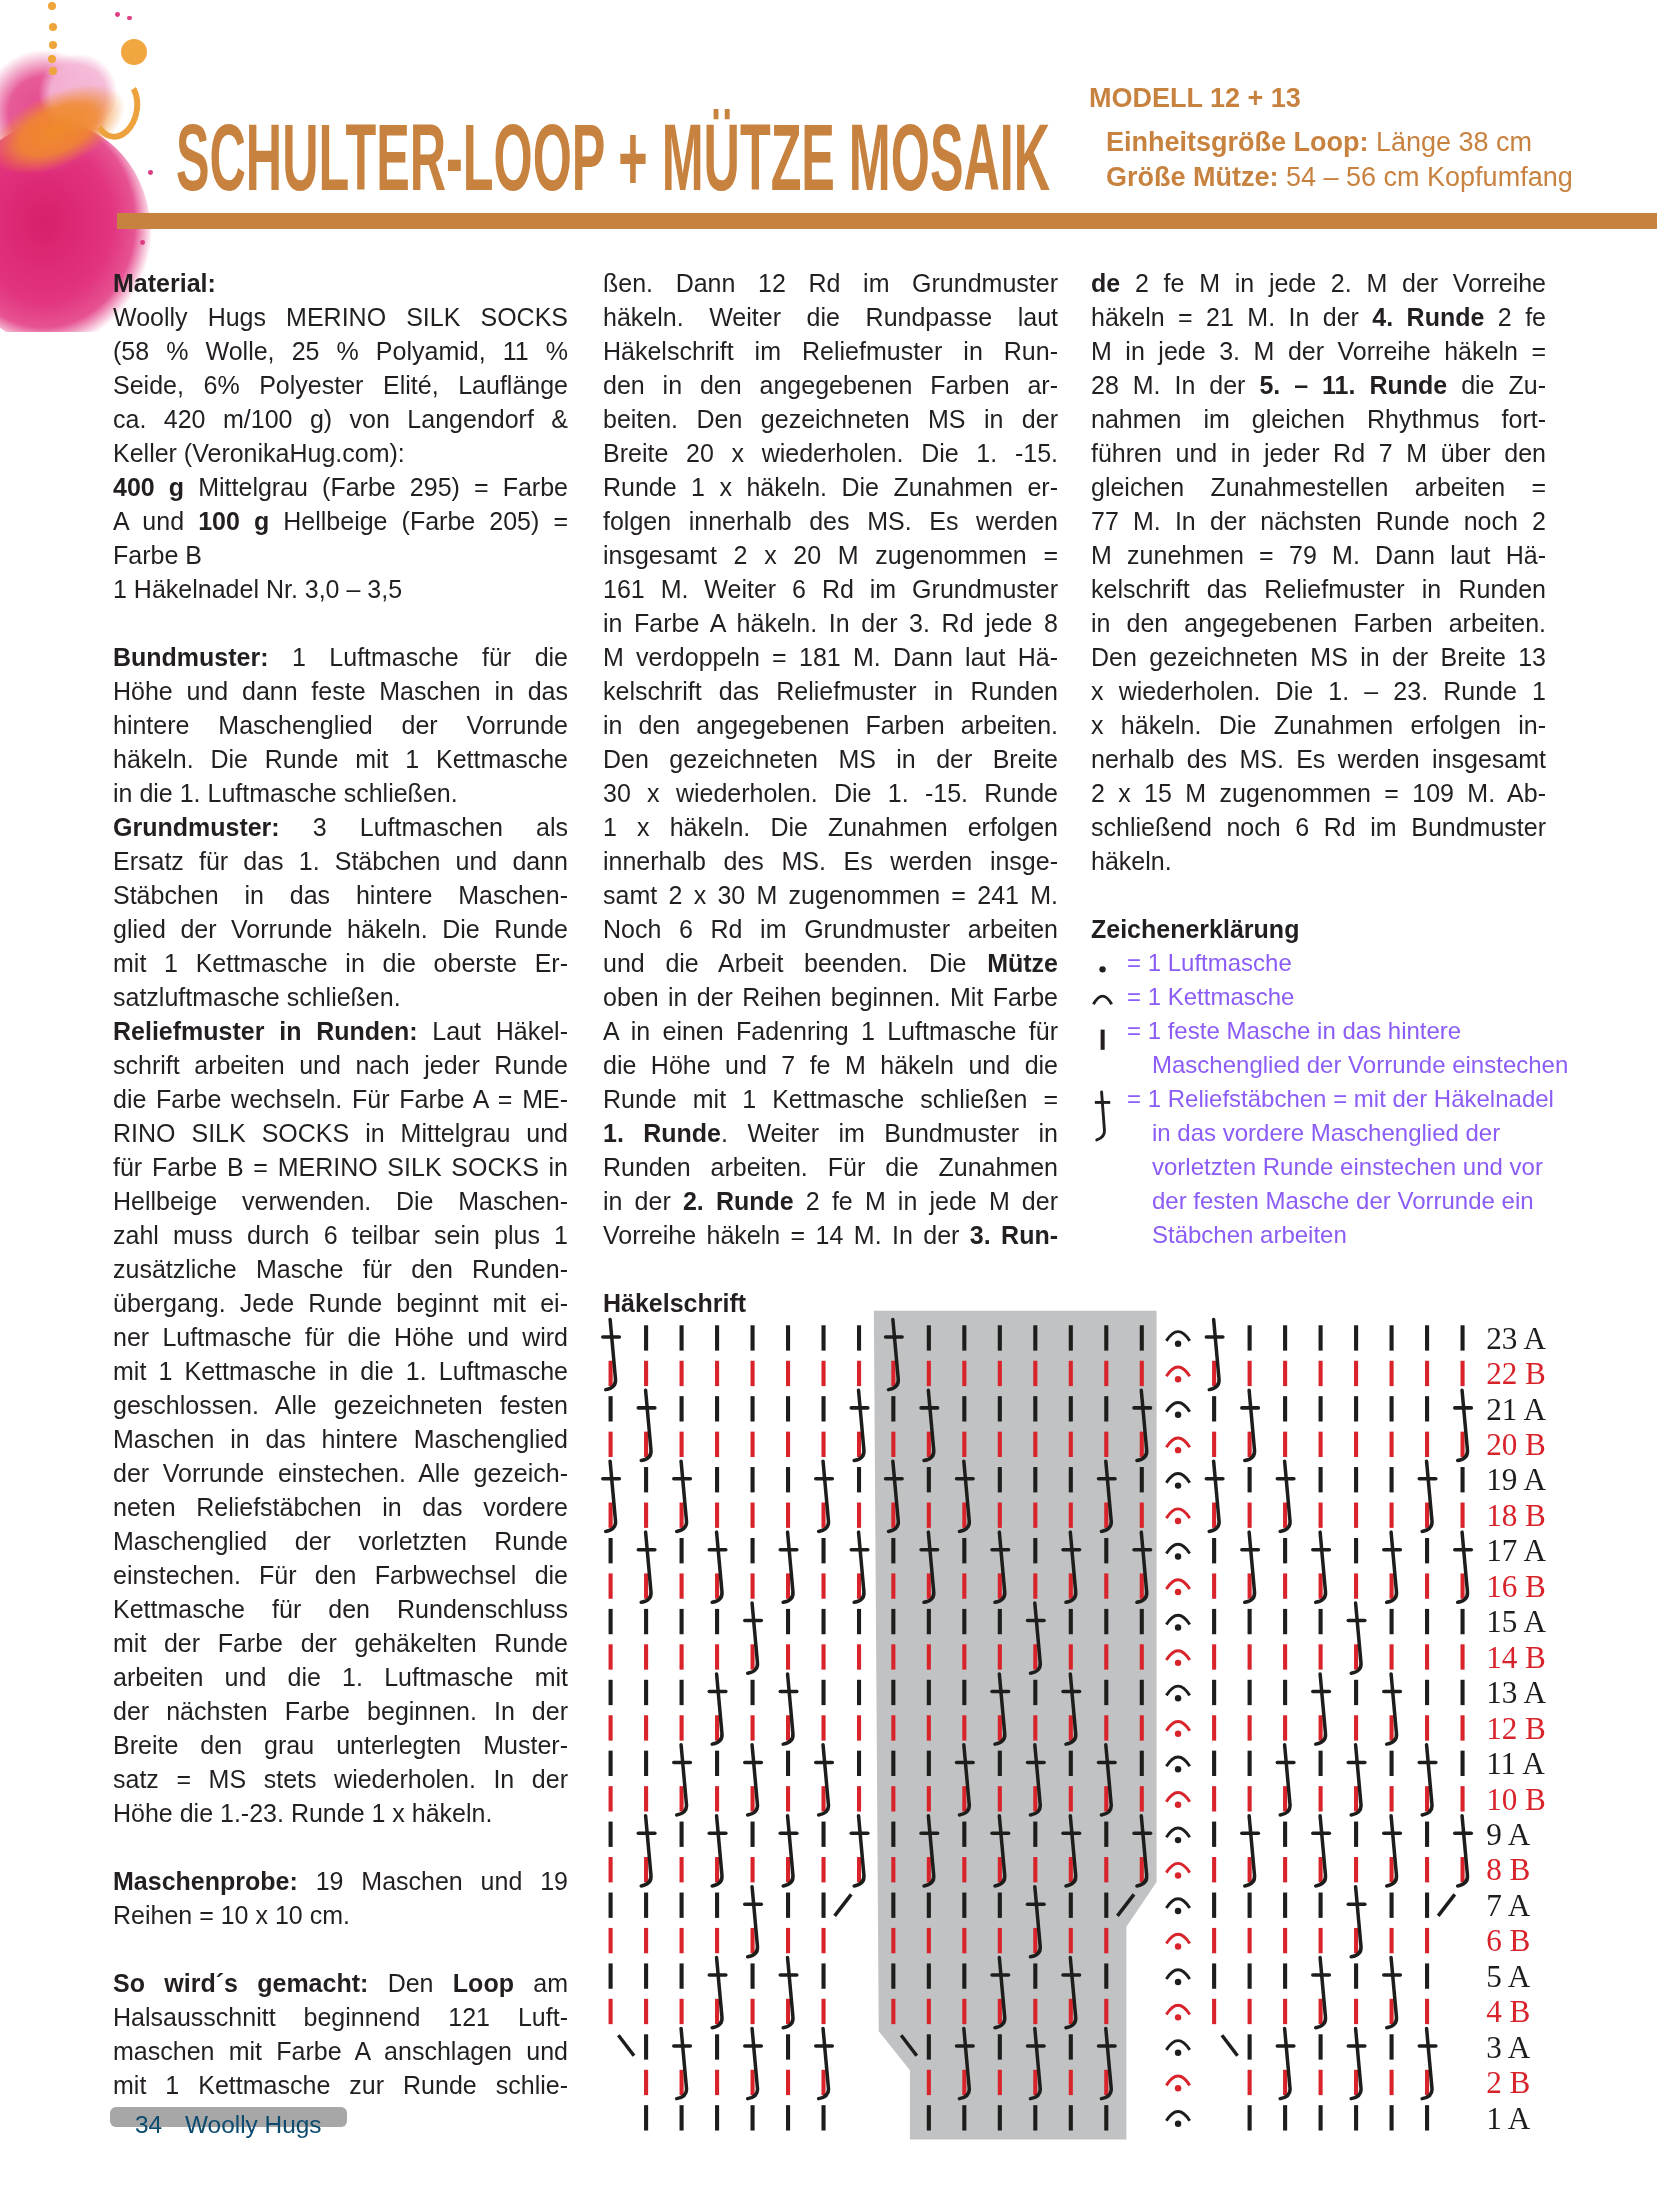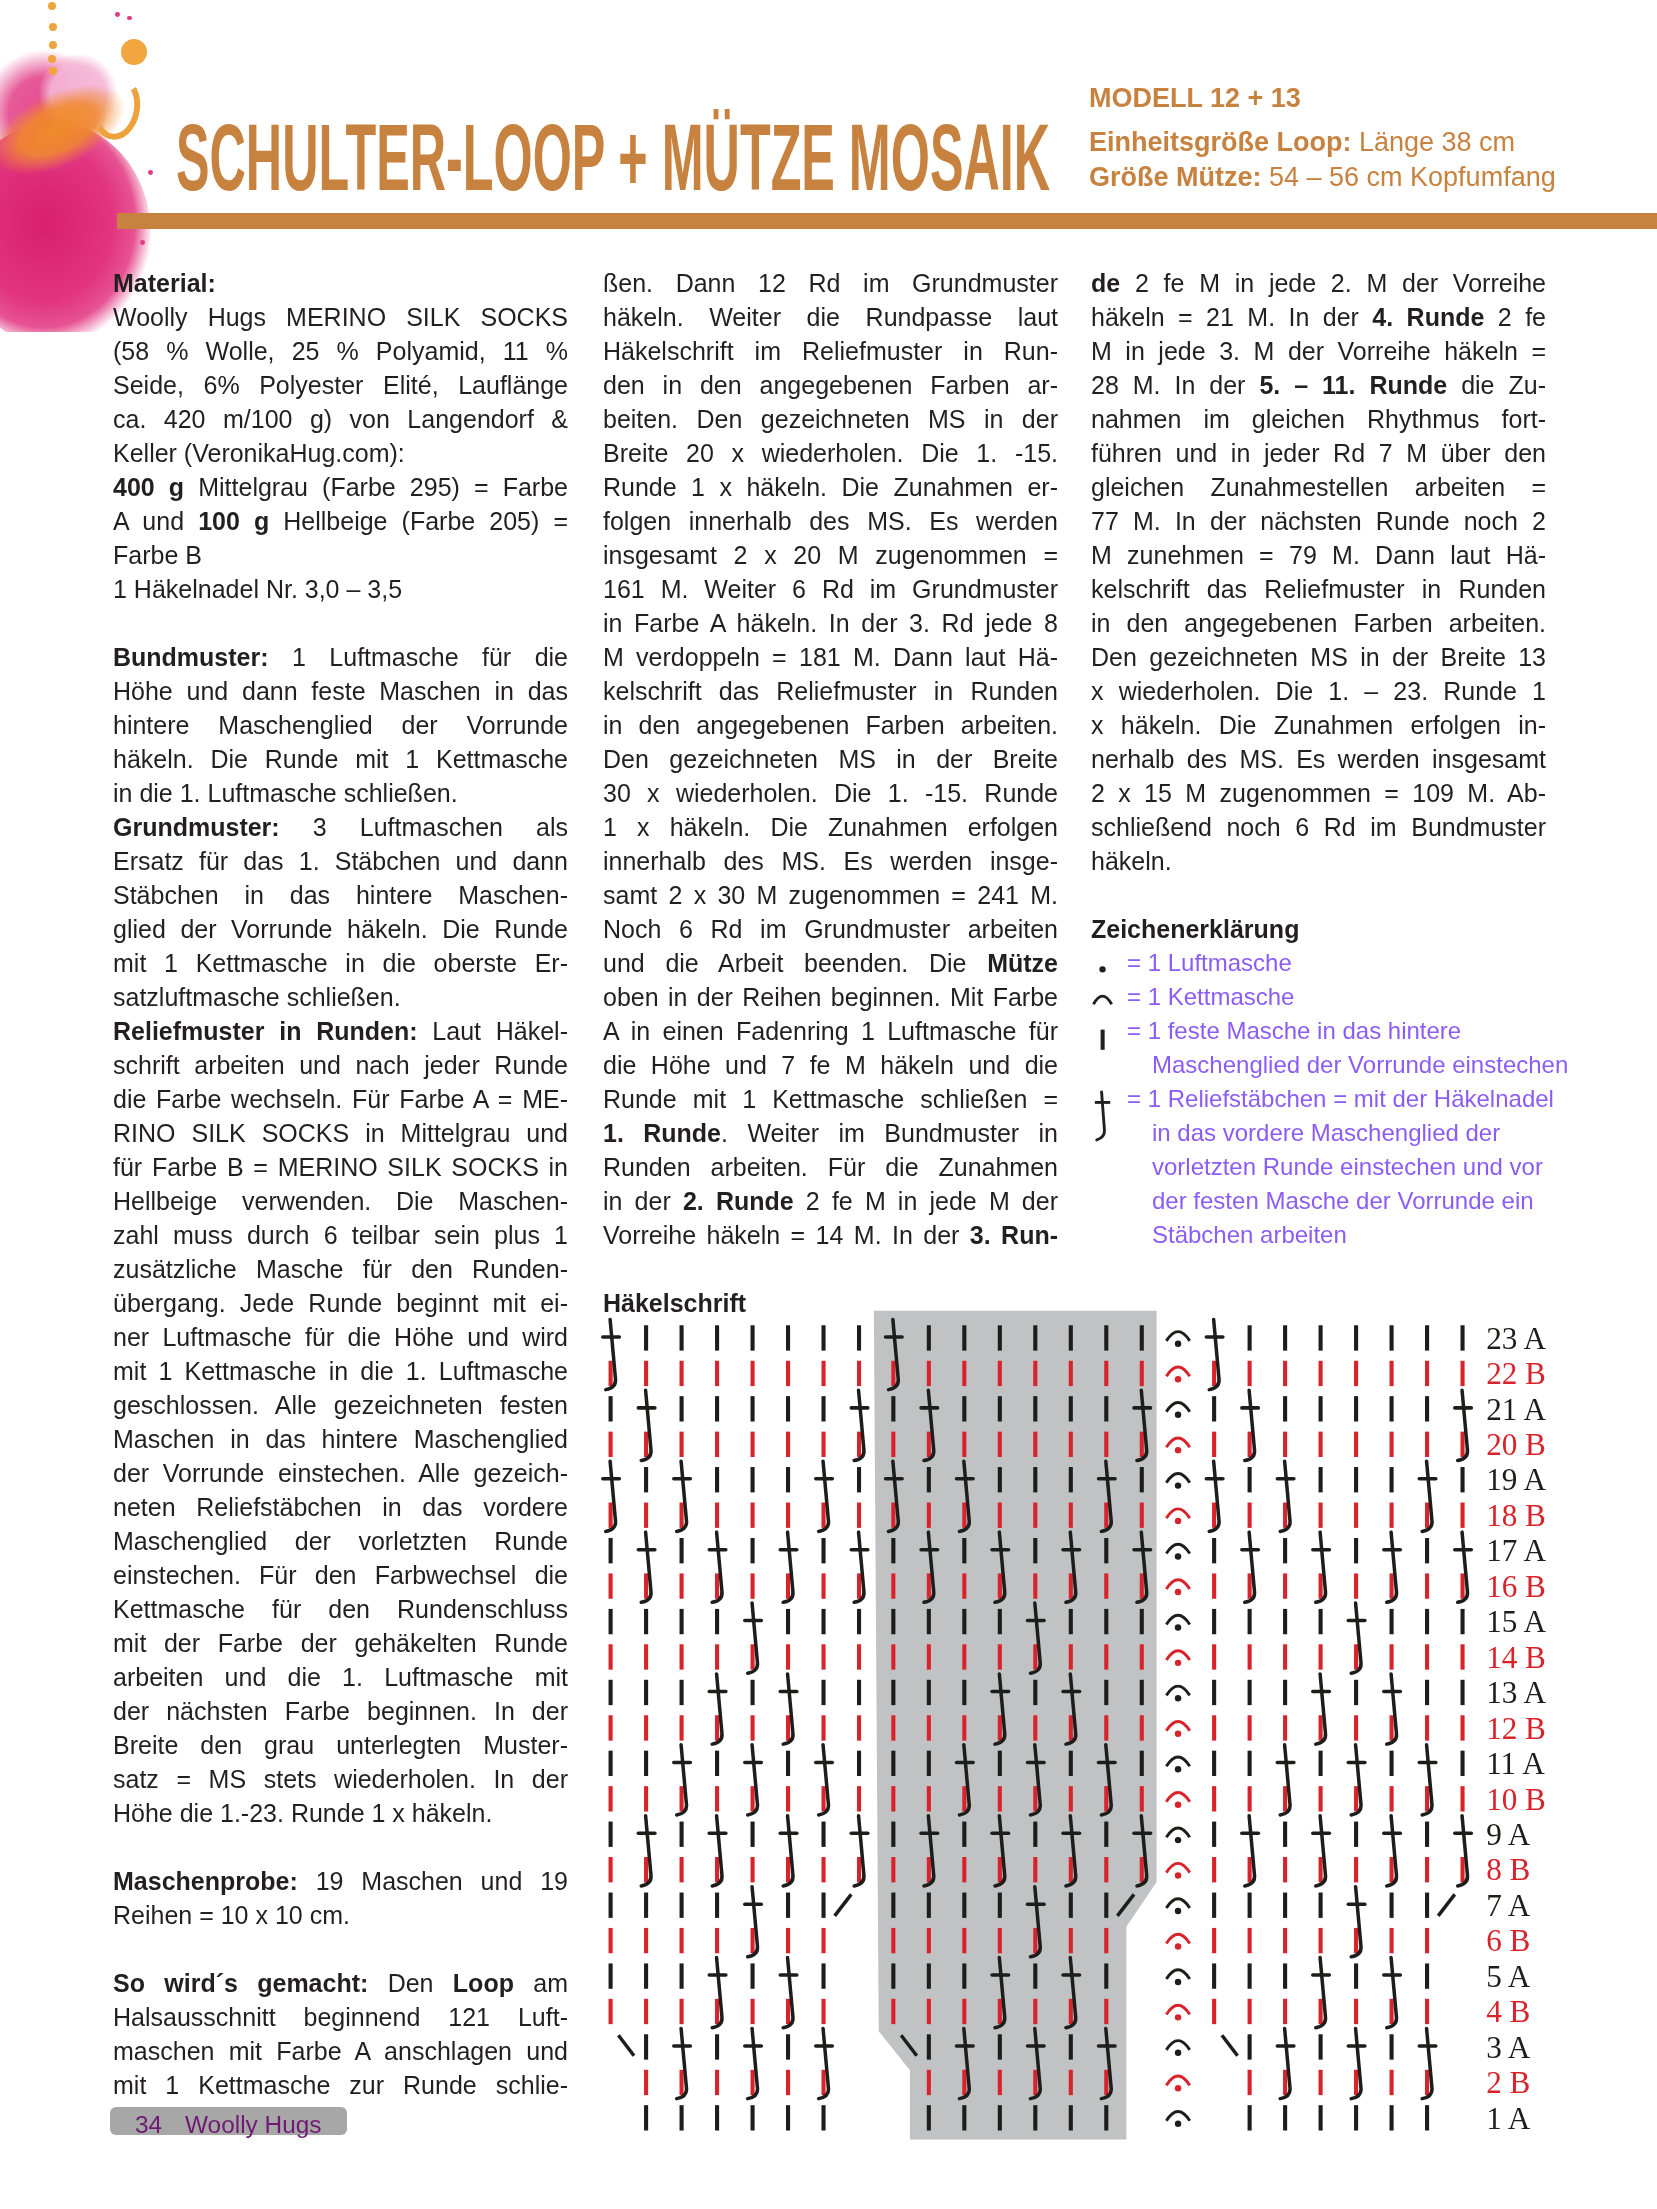--- a/index.html
+++ b/index.html
@@ -14,40 +14,40 @@
   .b2 { left: -19.5px; top: 49px; width: 127px; height: 127px; background: radial-gradient(circle at 50% 50%, #e4498d 0%, rgba(228,73,141,0.9) 40%, rgba(228,73,141,0) 70%); }
   .b3 { left: 39px; top: 54px; width: 78px; height: 78px; background: radial-gradient(circle, #f4b6d5 0%, rgba(244,182,213,0.9) 50%, rgba(244,182,213,0) 72%); }
   .b4 { left: -14.6px; top: 93px; width: 146px; height: 73px; transform: rotate(-25deg); background: radial-gradient(ellipse, #f08a2a 0%, rgba(240,138,42,0.85) 40%, rgba(240,138,42,0) 70%); }
   .b5 { left: 121px; top: 39px; width: 26px; height: 26px; background: #f2a640; }
   .b6 { left: 93px; top: 76px; width: 47px; height: 64px; border: 6.8px solid transparent; border-right-color: #eea23d; border-bottom-color: #eea23d; background: transparent; transform: rotate(10deg); }
   .dot { position: absolute; width: 7.8px; height: 7.8px; border-radius: 50%; background: #f0a43c; }
   .speck { position: absolute; width: 4.9px; height: 4.9px; border-radius: 50%; background: #df3a82; }
 
   .title { position: absolute; left: 176px; top: 111px; font-size: 94px; line-height: 94px; font-weight: bold; color: var(--accent); white-space: nowrap; transform: scaleX(0.535); transform-origin: 0 0; letter-spacing: 0; }
   .meta-line { position: absolute; left: 1089px; font-size: 27px; line-height: 35px; white-space: nowrap; color: var(--accent); text-align: center; }
-  .meta-line .b { font-weight: bold; }
+  .meta-line .b { font-weight: bold; margin-left: 17px; }
   .m1 { top: 81px; font-weight: bold; }
   .m2 { top: 125px; }
   .m3 { top: 160px; }
   .rule { position: absolute; left: 117px; right: 0; top: 213px; height: 15.6px; background: var(--accent); }
 
   .col { position: absolute; top: 266px; width: 455px; font-size: 25px; line-height: 34px; }
   .c1 { left: 113px; }
   .c2 { left: 603px; }
   .c3 { left: 1091px; }
   .ln { height: 34px; text-align: justify; text-align-last: justify; }
   .ln.end { text-align-last: left; }
   .ln .b { font-weight: bold; }
   .lg { position: relative; height: 34px; font-size: 24px; color: #8b5cf6; padding-left: 61px; white-space: nowrap; }
   .lg.first { padding-left: 36px; }
   .lg svg { position: absolute; left: 0; top: 0; overflow: visible; }
 
   .chart { position: absolute; left: 585px; top: 1297px; }
 
-  .footer { position: absolute; left: 110px; top: 2107px; width: 237px; height: 28px; background: var(--footer-bg); border-radius: 5.9px; color: #701a75; font-size: 24.4px; line-height: 36px; white-space: nowrap; }
+  .footer { position: absolute; left: 110px; top: 2107px; width: 237px; height: 20px; background: var(--footer-bg); border-radius: 5.9px; color: #0c4a6e; font-size: 24.4px; line-height: 36px; white-space: nowrap; }
   .footer .pg { position: absolute; left: 25px; }
   .footer .mag { position: absolute; left: 75px; }
 </style>
 </head>
 <body>
 
 <div class="page">
 
   <div class="splash">
     <div class="blob b1"></div>

